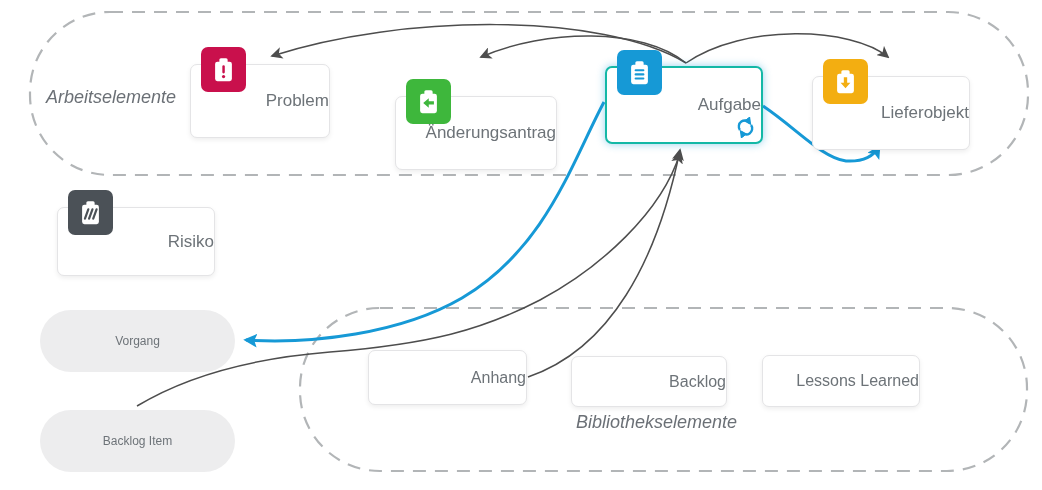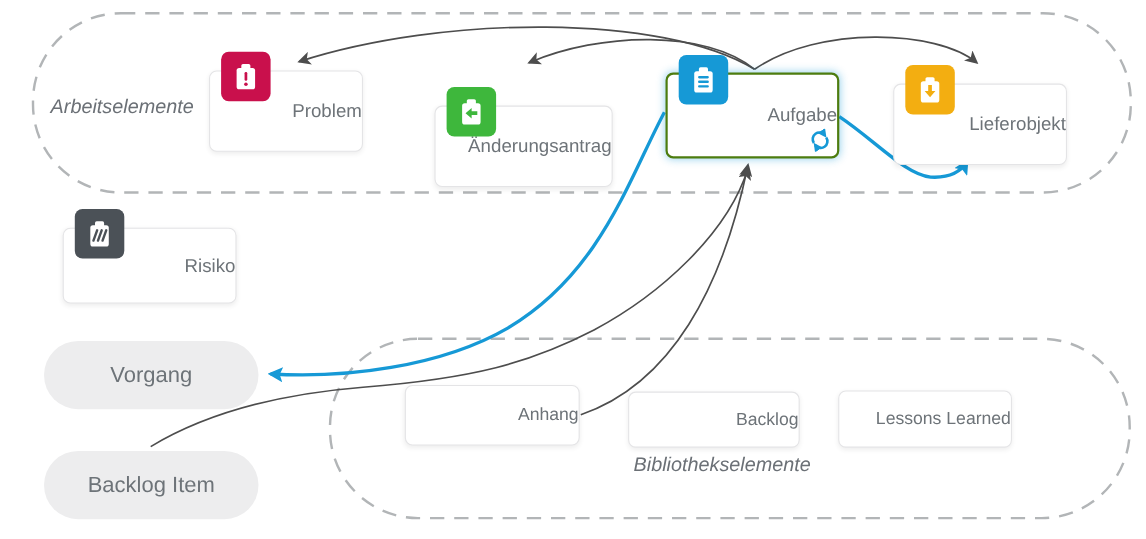--- a/index.html
+++ b/index.html
@@ -15,36 +15,36 @@
     position:absolute; z-index:10; font-style:italic; font-size:18px; color:#6b7076;
   }
   .card {
     position:absolute; z-index:10; box-sizing:border-box;
     background:#fff; border:1px solid #e4e4e6; border-radius:7px;
     box-shadow:0 2px 5px rgba(0,0,0,.07);
     display:flex; align-items:center; justify-content:flex-end;
     color:#6d7378; font-size:17px;
   }
   .card.selected {
-    border:2px solid #4d7c0f;
+    border:2px solid #14b8a6;
     box-shadow:0 0 8px rgba(22,153,214,.45);
   }
   .card.lib { font-size:16px;padding-left:24px; }
   .badge {
     position:absolute; left:10px; top:-18px; width:45px; height:45px;
     border-radius:7px; display:flex; align-items:center; justify-content:center;
   }
   .badge svg { width:31px; height:31px; display:block; }
   .sync { position:absolute; right:5px; bottom:4px; width:21px; height:21px; }
   .sync svg { width:21px; height:21px; display:block; }
   .pill {
     position:absolute; z-index:10; box-sizing:border-box;
     background:#ededee; border-radius:31px;
     display:flex; align-items:center; justify-content:center;
-    color:#6d7378; font-size:20px;
+    color:#6d7378; font-size:12px;
   }
 </style>
 </head>
 <body>
 
 <div class="canvas">
 
   <svg class="overlay" viewBox="0 0 1042 490" xmlns="http://www.w3.org/2000/svg">
     <defs>
       <marker id="mGray" viewBox="0 0 10 10" refX="8.5" refY="5" markerWidth="8" markerHeight="8" orient="auto">

